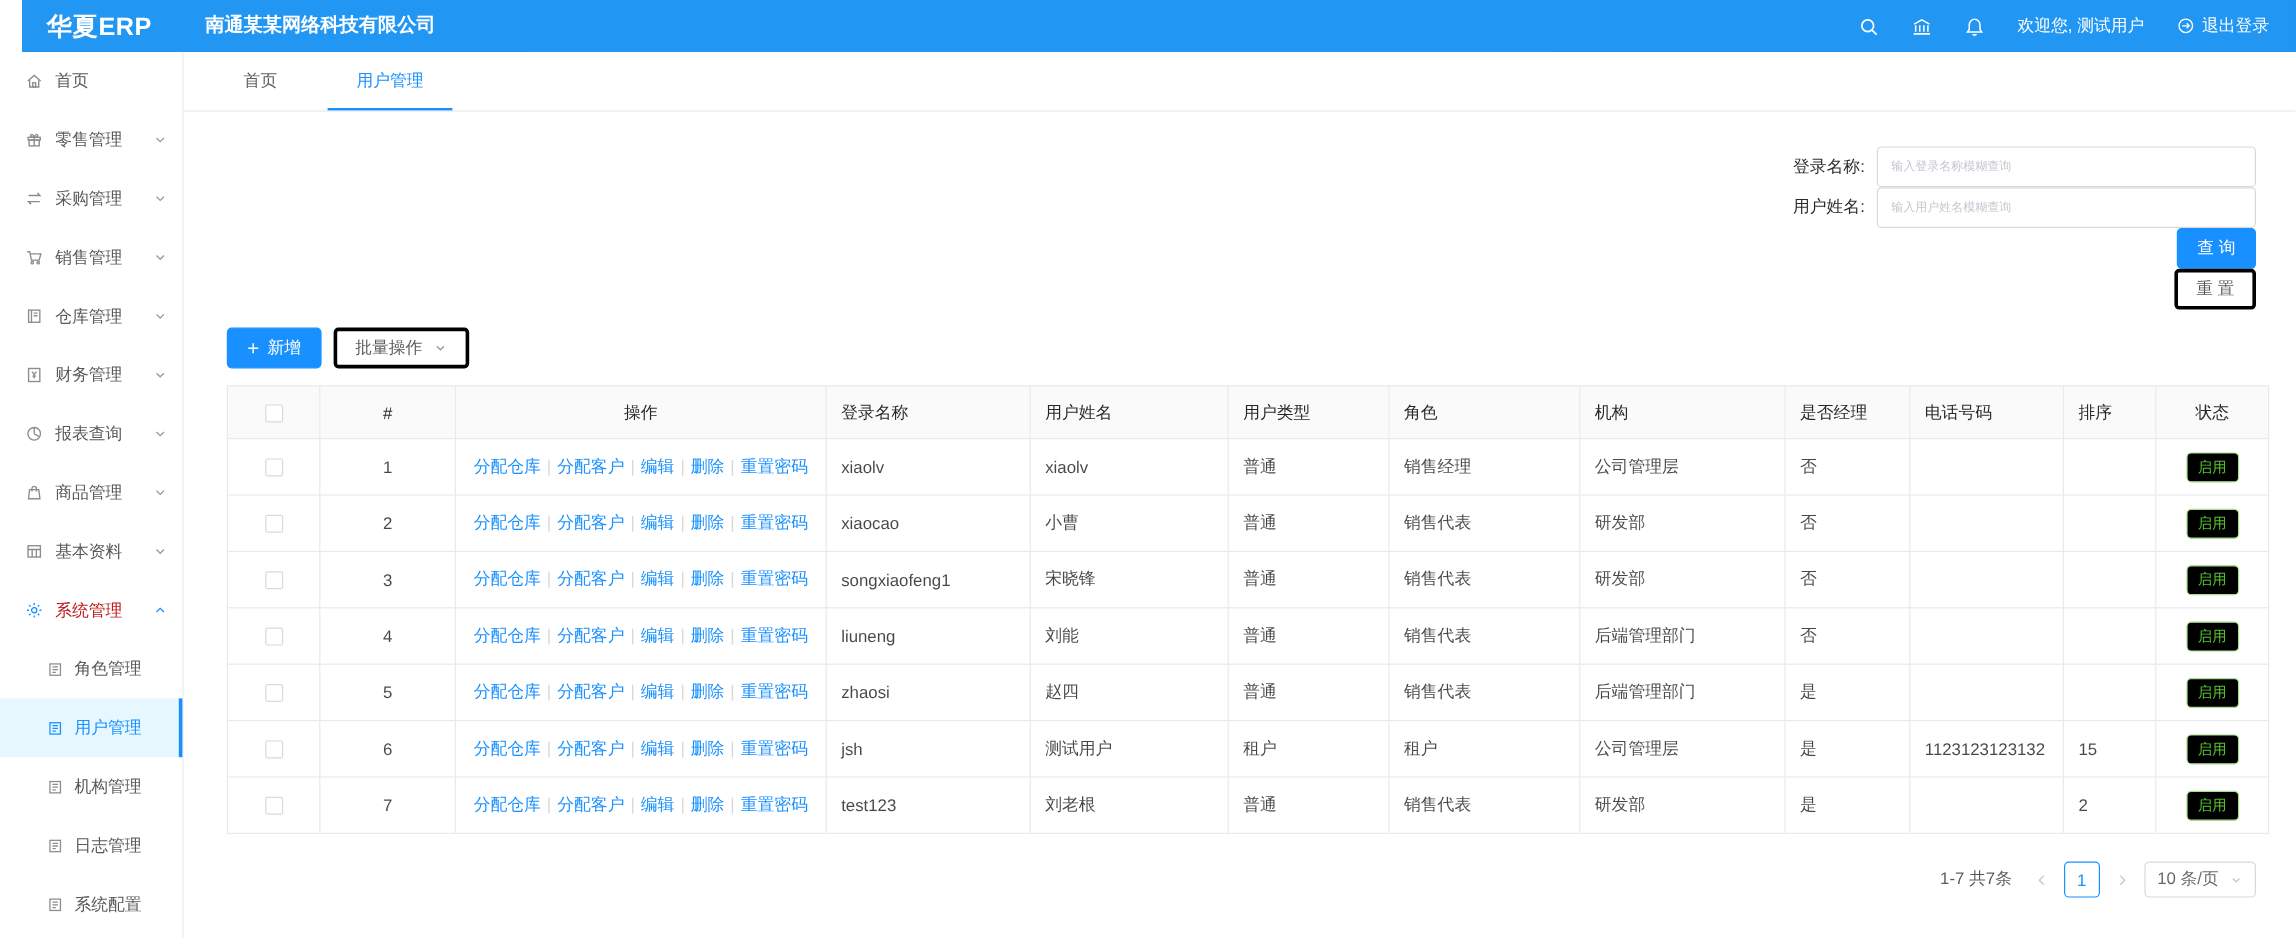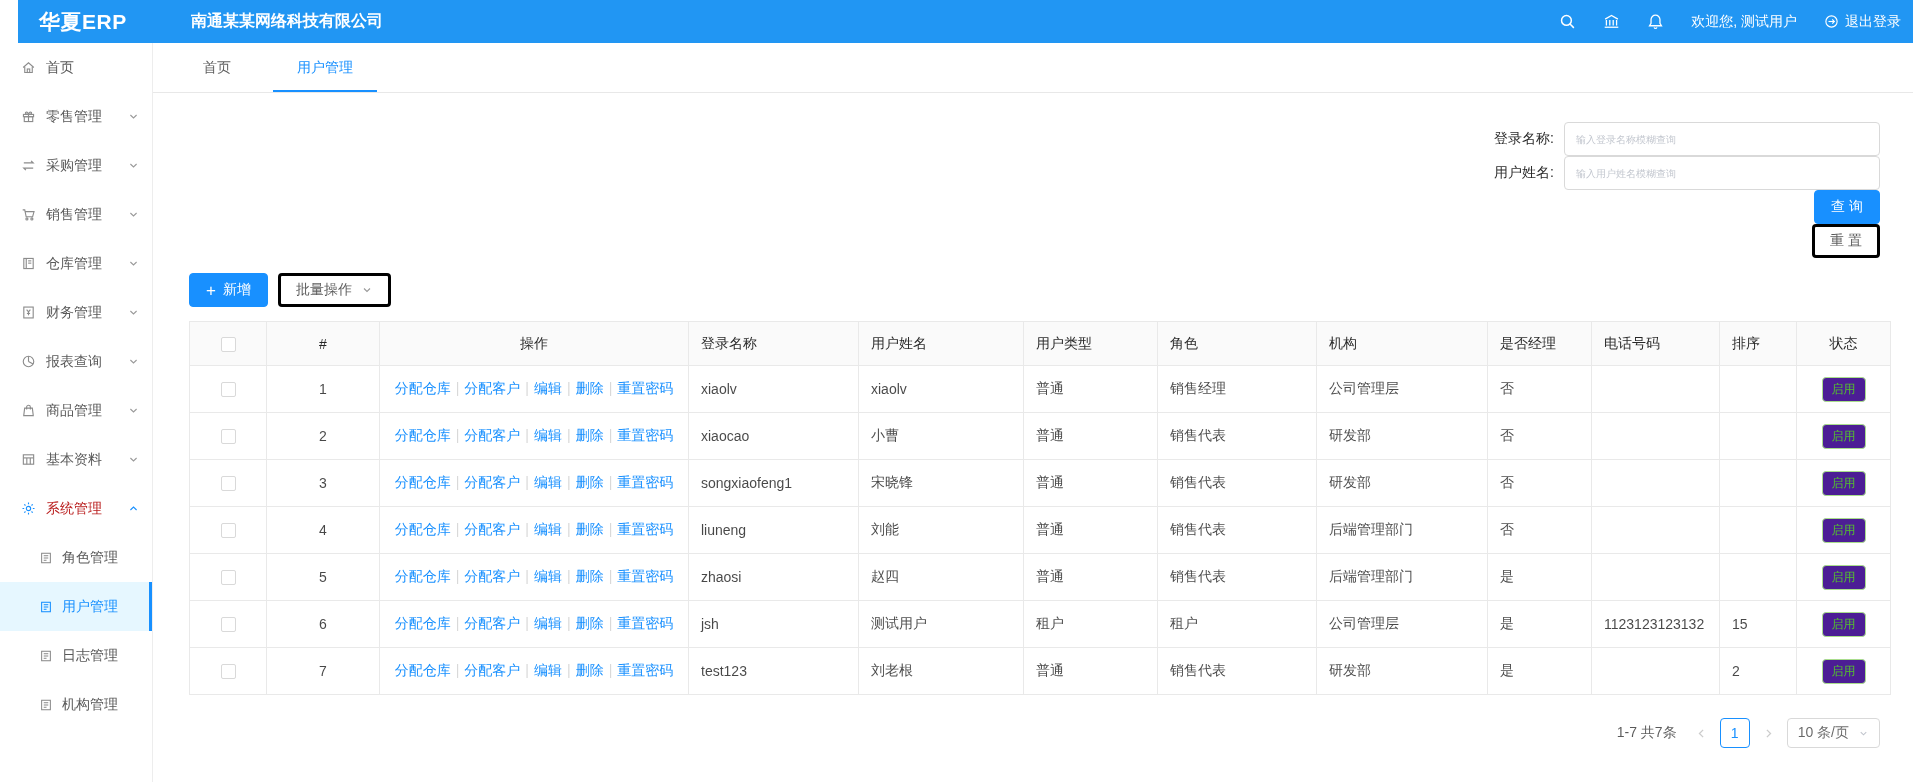--- a/index.html
+++ b/index.html
@@ -8,22 +8,22 @@
     width:1913px; height:782px; overflow:hidden;
     font-family:"Liberation Sans","DejaVu Sans",sans-serif;
     font-size:14px; background:#fff; color:rgba(0,0,0,.78);
   }
   svg { display:block; }
 
   
   .header { position:fixed; top:0; left:18px; right:0; height:43px; background:#2196f3;
     display:flex; align-items:center; color:#fff; z-index:20; }
   .logo { width:153px; padding-left:21px; font-size:21px; font-weight:bold; letter-spacing:.5px; }
-  .company { margin-left:20px; font-size:16px; font-weight:600; white-space:nowrap; }
-  .header-right { margin-left:auto; display:flex; align-items:flex-start; gap:27px; padding-right:12px; }
+  .company { font-size:16px; font-weight:600; white-space:nowrap; }
+  .header-right { margin-left:auto; display:flex; align-items:flex-end; gap:27px; padding-right:22px; }
   .h-icon { display:flex; cursor:pointer; color:#fff; }
   .welcome { white-space:nowrap; }
   .logout { display:flex; align-items:center; gap:6px; cursor:pointer; white-space:nowrap; }
 
   
   .sidebar { position:fixed; top:43px; left:0; bottom:0; width:153px; background:#fff;
     border-right:1px solid #ededed; z-index:10; }
   .side-item { height:49px; display:flex; align-items:center; padding-left:21px;
     color:#595959; cursor:pointer; position:relative; }
   .side-icon { display:flex; margin-right:10px; color:#8c8c8c; }
@@ -74,21 +74,21 @@
   .user-table th, .user-table td { border:1px solid #e9e9e9; padding:0 12px; overflow:hidden; }
   .user-table th { height:44px; background:#fafafa; font-weight:400; color:rgba(0,0,0,.85); text-align:left; }
   .user-table td { height:47px; color:rgba(0,0,0,.72); }
   .c-center { text-align:center !important; }
   .ops { white-space:nowrap; }
   .ops a { color:#1890ff; text-decoration:none; cursor:pointer; }
   .sep { color:#d9d9d9; margin:0 5px; }
   .cb { width:15px; height:15px; border:1px solid #d9d9d9; border-radius:2px; background:#fff;
     display:inline-block; vertical-align:middle; cursor:pointer; }
   .status-badge { display:inline-block; padding:3px 9px; font-size:12px; color:#54c22d;
-    border:1px solid #a9dd8d; background:#4c1d95; border-radius:4px; cursor:pointer; }
+    border:1px solid #a9dd8d; background:#000000; border-radius:4px; cursor:pointer; }
 
   
   .pagination { display:flex; justify-content:flex-end; align-items:center; gap:10px;
     margin-top:23px; color:rgba(0,0,0,.65); }
   .page-total { margin-right:6px; }
   .page-arrow { display:flex; color:#ccc; cursor:pointer; padding:0 2px; }
   .page-btn { min-width:30px; height:30px; border:1px solid #1890ff; border-radius:4px; color:#1890ff;
     background:#fff; display:flex; align-items:center; justify-content:center; cursor:pointer; }
   .size-select { height:30px; border:1px solid #d9d9d9; border-radius:4px; background:#fff;
     display:flex; align-items:center; gap:9px; padding:0 10px; color:rgba(0,0,0,.6); cursor:pointer; }
@@ -308,32 +308,43 @@
       </div>
       <div class="side-item side-sub">
         <span class="side-icon">
           <svg viewBox="0 0 16 16" width="14" height="14" fill="none" stroke="currentColor" stroke-width="1.2">
             <rect x="3" y="2.6" width="10" height="10.8"></rect>
             <line x1="5.4" y1="5.4" x2="10.6" y2="5.4"></line>
             <line x1="5.4" y1="8" x2="10.6" y2="8"></line>
             <line x1="5.4" y1="10.6" x2="8.6" y2="10.6"></line>
           </svg>
         </span>
-        <span class="side-label">日志管理</span>
+        <span class="side-label">机构管理</span>
       </div>
       <div class="side-item side-sub">
         <span class="side-icon">
           <svg viewBox="0 0 16 16" width="14" height="14" fill="none" stroke="currentColor" stroke-width="1.2">
             <rect x="3" y="2.6" width="10" height="10.8"></rect>
             <line x1="5.4" y1="5.4" x2="10.6" y2="5.4"></line>
             <line x1="5.4" y1="8" x2="10.6" y2="8"></line>
             <line x1="5.4" y1="10.6" x2="8.6" y2="10.6"></line>
           </svg>
         </span>
-        <span class="side-label">机构管理</span>
+        <span class="side-label">日志管理</span>
+      </div>
+      <div class="side-item side-sub">
+        <span class="side-icon">
+          <svg viewBox="0 0 16 16" width="14" height="14" fill="none" stroke="currentColor" stroke-width="1.2">
+            <rect x="3" y="2.6" width="10" height="10.8"></rect>
+            <line x1="5.4" y1="5.4" x2="10.6" y2="5.4"></line>
+            <line x1="5.4" y1="8" x2="10.6" y2="8"></line>
+            <line x1="5.4" y1="10.6" x2="8.6" y2="10.6"></line>
+          </svg>
+        </span>
+        <span class="side-label">系统配置</span>
       </div>
     </div>
 </div>
 
 <div class="main">
   <div class="tabbar">
       <div class="tab">首页</div>
       <div class="tab active">用户管理</div>
     </div>
 

